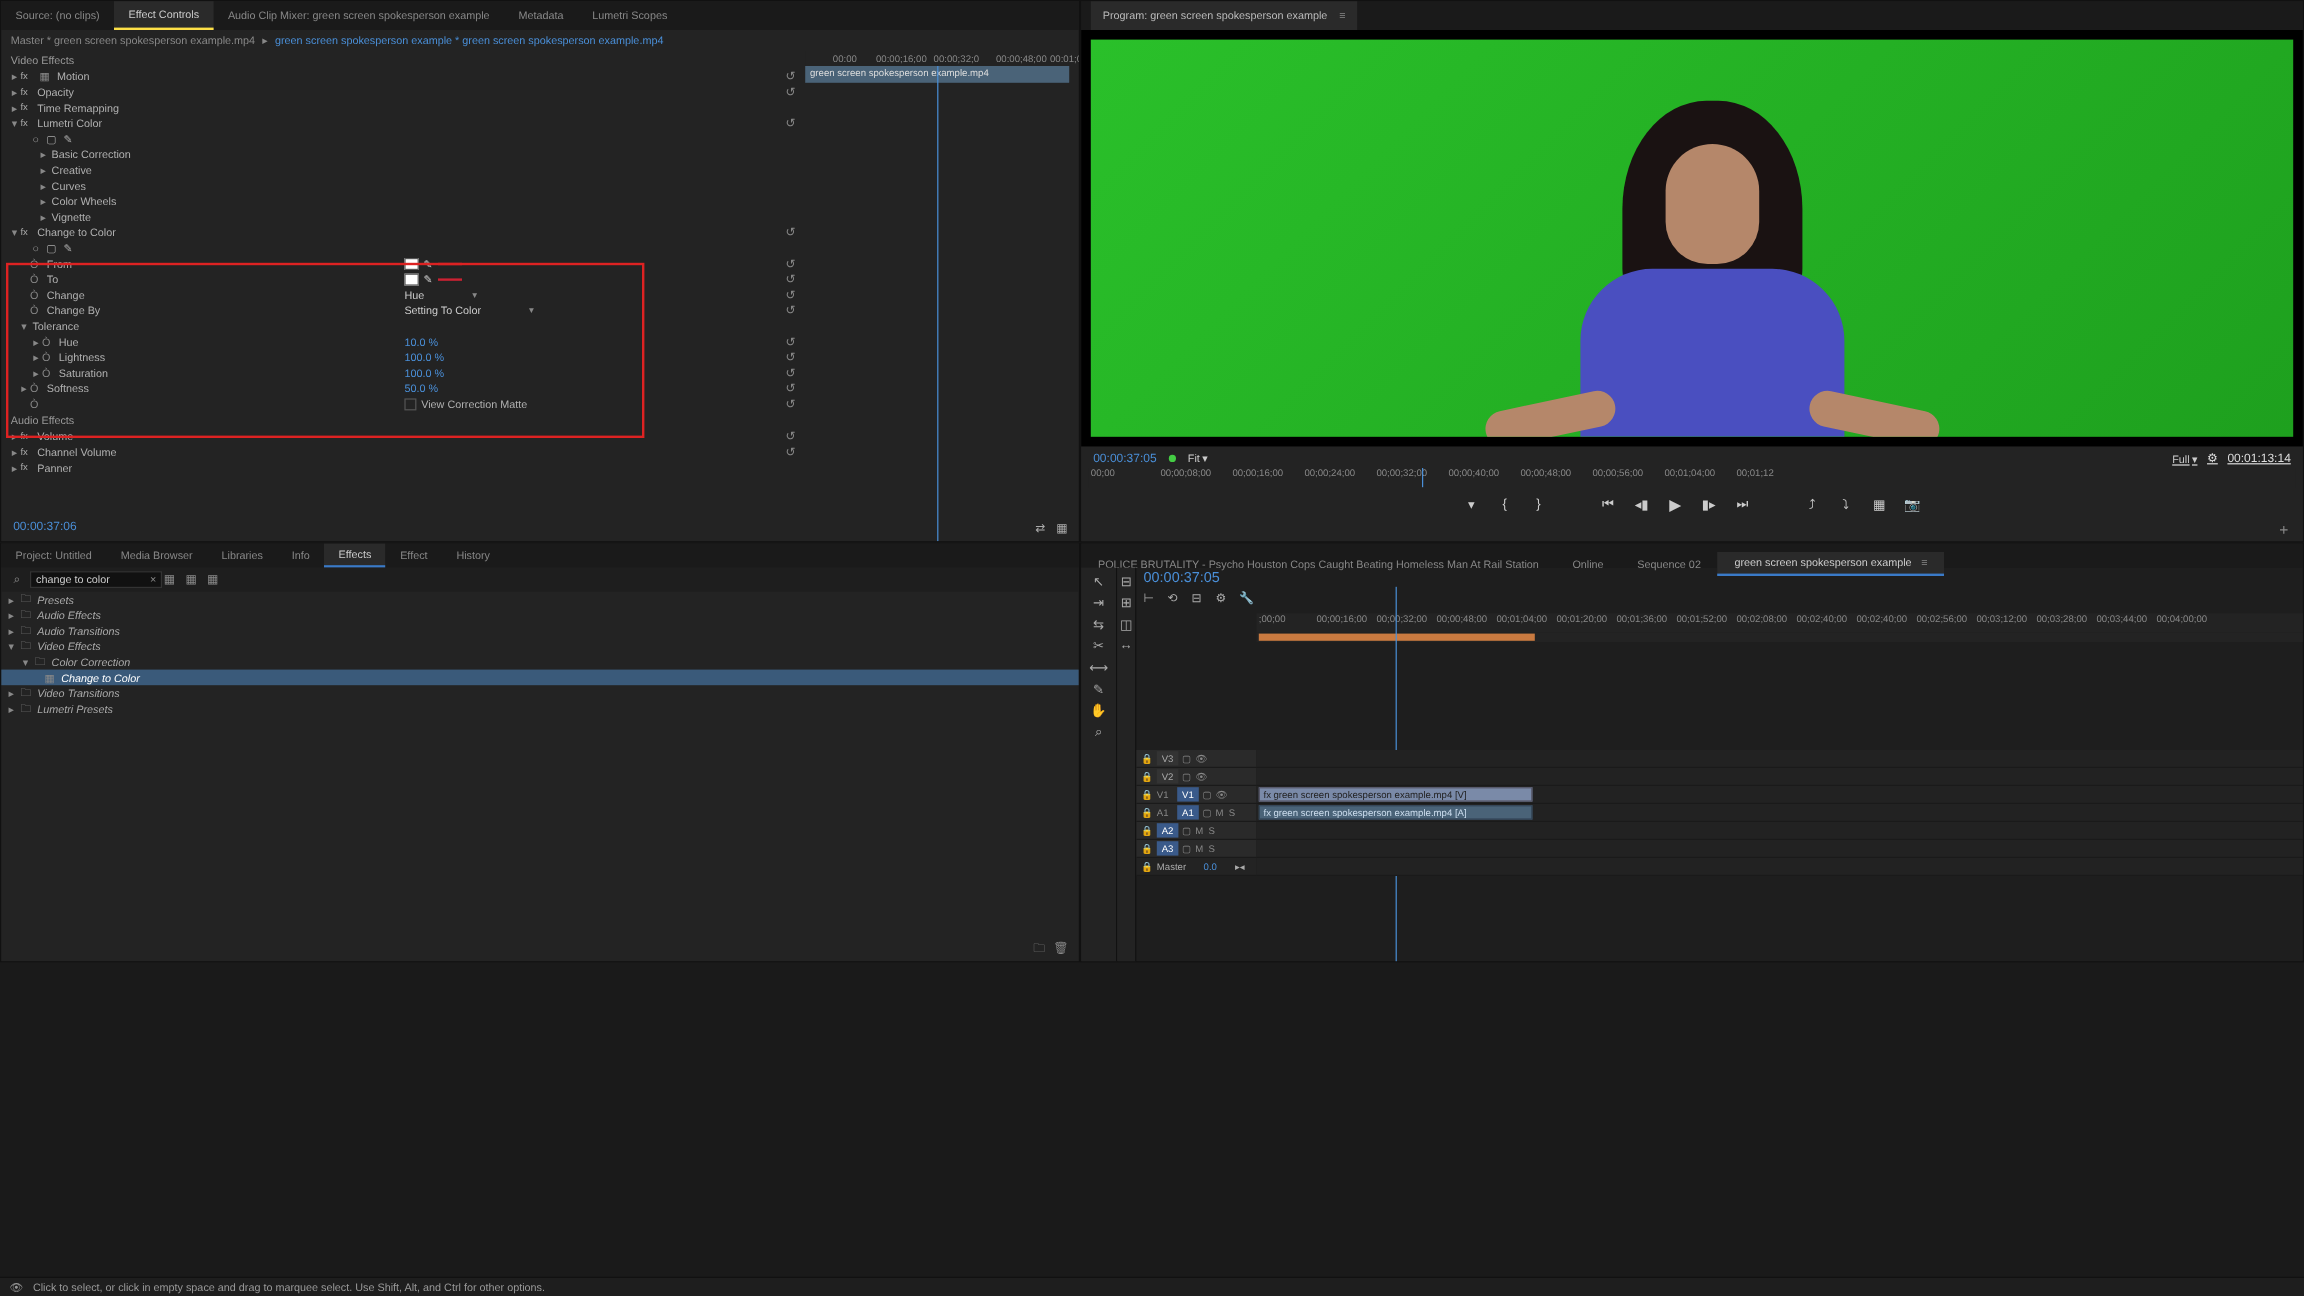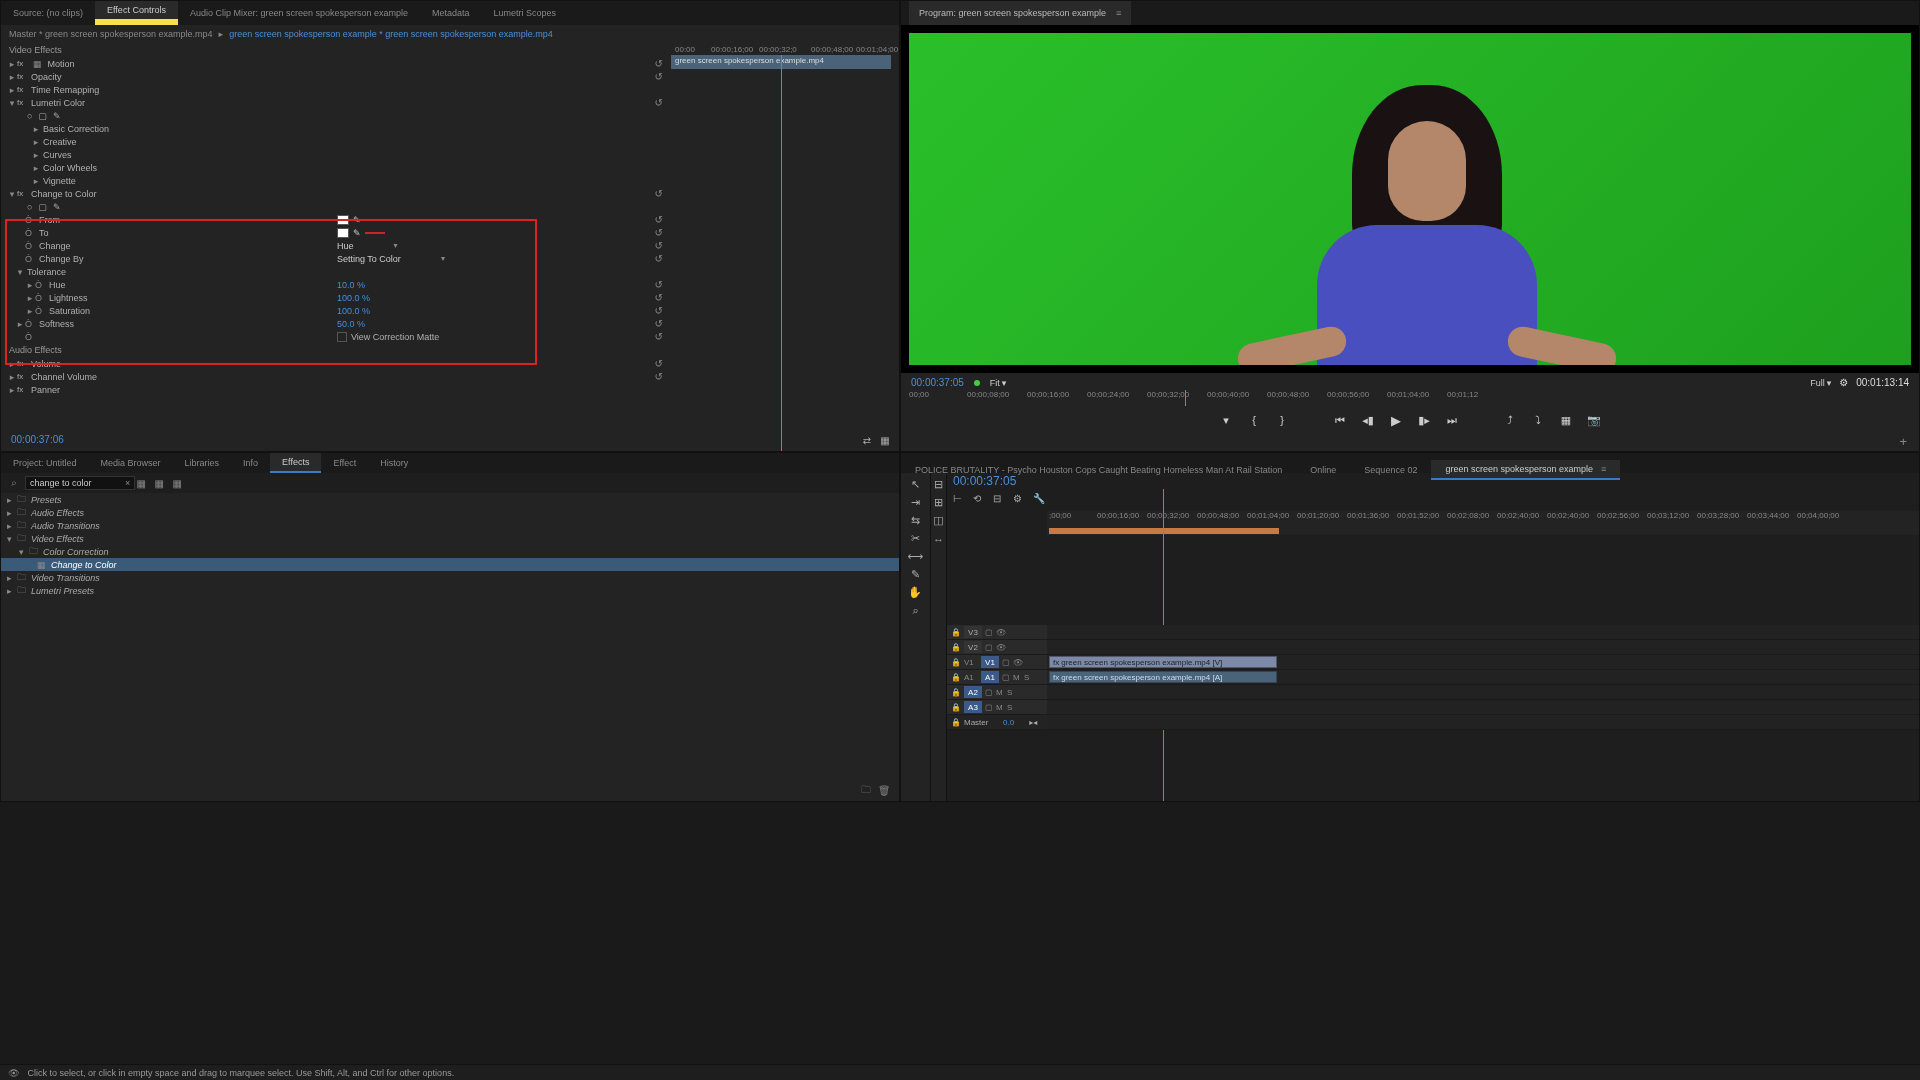--- a/index.html
+++ b/index.html
@@ -3,27 +3,27 @@
 <meta charset="utf-8">
 <style>
 * { margin: 0; padding: 0; box-sizing: border-box; font-family: 'Segoe UI', Tahoma, sans-serif; }
 body { background: #1a1a1a; color: #a0a0a0; font-size: 10px; width: 1920px; height: 1080px; overflow: hidden; position: relative; }
 .main-grid { display: grid; grid-template-columns: 900px 1020px; grid-template-rows: 452px 350px; height: 100%; }
 
 
 .effect-controls { background: #232323; border: 1px solid #111; display: flex; flex-direction: column; }
 .ec-tabs { display: flex; background: #1a1a1a; height: 24px; align-items: center; font-size: 9px; }
 .ec-tab { padding: 0 12px; height: 100%; display: flex; align-items: center; color: #888; cursor: pointer; }
-.ec-tab.active { background: #2a2a2a; color: #ccc; border-bottom: 6px solid #fde047; }
+.ec-tab.active { background: #2a2a2a; color: #ccc; border-bottom: 2px solid #fde047; }
 .ec-breadcrumb { padding: 4px 8px; font-size: 9px; color: #888; display: flex; align-items: center; gap: 6px; }
 .ec-breadcrumb .link { color: #4a8fd8; }
 .ec-body { flex: 1; overflow: hidden; position: relative; }
 .ec-left { width: 670px; float: left; }
 .ec-right { width: 220px; float: left; background: #232323; }
-.ec-mini-timeline { height: 12px; background: #232323; display: flex; align-items: center; font-size: 8px; color: #888; position: relative; }
+.ec-mini-timeline { height: 12px; background: #232323; display: flex; align-items: center; font-size: 8px; color: #888; position: relative; margin-left: 19px; }
 .ec-mini-timeline span { position: absolute; }
 .ec-clip-bar { height: 14px; background: #4a6378; color: #ddd; font-size: 8px; padding: 1px 4px; margin: 0; }
 .ef-row { display: flex; align-items: center; height: 13px; padding-left: 6px; font-size: 9px; color: #b0b0b0; position: relative; }
 .ef-row .tw { width: 10px; text-align: center; color: #888; cursor: pointer; }
 .ef-row .fx { width: 12px; color: #aaa; font-size: 8px; }
 .ef-row .nm { flex: 1; padding-left: 2px; }
 .ef-row .val { position: absolute; left: 336px; color: #4a8fd8; font-size: 9px; }
 .ef-row .dd { position: absolute; left: 336px; color: #ccc; font-size: 9px; display: flex; align-items: center; gap: 40px; }
 .ef-row .dd::after { content: '▾'; font-size: 8px; color: #888; }
 .ef-row .swatch-group { position: absolute; left: 336px; display: flex; align-items: center; gap: 4px; }
@@ -45,21 +45,21 @@
 .pg-video { width: 100%; height: 100%; background: linear-gradient(135deg,#2ac02a 0%,#1ea01e 100%); position: relative; overflow: hidden; }
 .person { position: absolute; left: 50%; transform: translateX(-45%); bottom: 0; width: 340px; height: 280px; }
 .person .hair { position: absolute; top: 0; left: 50%; transform: translateX(-50%); width: 150px; height: 180px; background: #1a1212; border-radius: 70px 70px 40px 40px / 90px 90px 40px 40px; }
 .person .face { position: absolute; top: 36px; left: 50%; transform: translateX(-50%); width: 78px; height: 100px; background: #b5876a; border-radius: 40px 40px 36px 36px; }
 .person .torso { position: absolute; bottom: 0; left: 50%; transform: translateX(-50%); width: 220px; height: 140px; background: #4a4fc0; border-radius: 60px 60px 0 0; }
 .person .arm-l { position: absolute; bottom: 0; left: -20px; width: 110px; height: 30px; background: #b5876a; border-radius: 20px; transform: rotate(-12deg); }
 .person .arm-r { position: absolute; bottom: 0; right: -20px; width: 110px; height: 30px; background: #b5876a; border-radius: 20px; transform: rotate(12deg); }
 .pg-controls { background: #232323; padding: 2px 6px; }
 .pg-tc-row { display: flex; align-items: center; justify-content: space-between; font-size: 10px; padding: 2px 4px; }
 .pg-tc-left { color: #4a8fd8; display: flex; align-items: center; gap: 10px; }
-.pg-tc-right { color: #ddd; display: flex; align-items: flex-end; gap: 8px; }
+.pg-tc-right { color: #ddd; display: flex; align-items: flex-end; gap: 8px; text-decoration: underline; }
 .pg-fit { color: #ccc; display: flex; align-items: center; gap: 2px; font-size: 9px; }
 .pg-mini-tl { height: 16px; background: #232323; display: flex; font-size: 8px; position: relative; color: #888; }
 .pg-mini-tl span { position: absolute; }
 .pg-mini-tl .ph { position: absolute; top: 0; bottom: 0; width: 1px; background: #4a8fd8; }
 .pg-btns { display: flex; align-items: center; justify-content: center; gap: 10px; height: 28px; }
 .pg-btns span { width: 18px; height: 18px; display: flex; align-items: center; justify-content: center; color: #ccc; cursor: pointer; font-size: 11px; }
 .pg-btns .play { font-size: 13px; }
 
 
 .project { background: #232323; border: 1px solid #111; display: flex; flex-direction: column; position: relative; }

